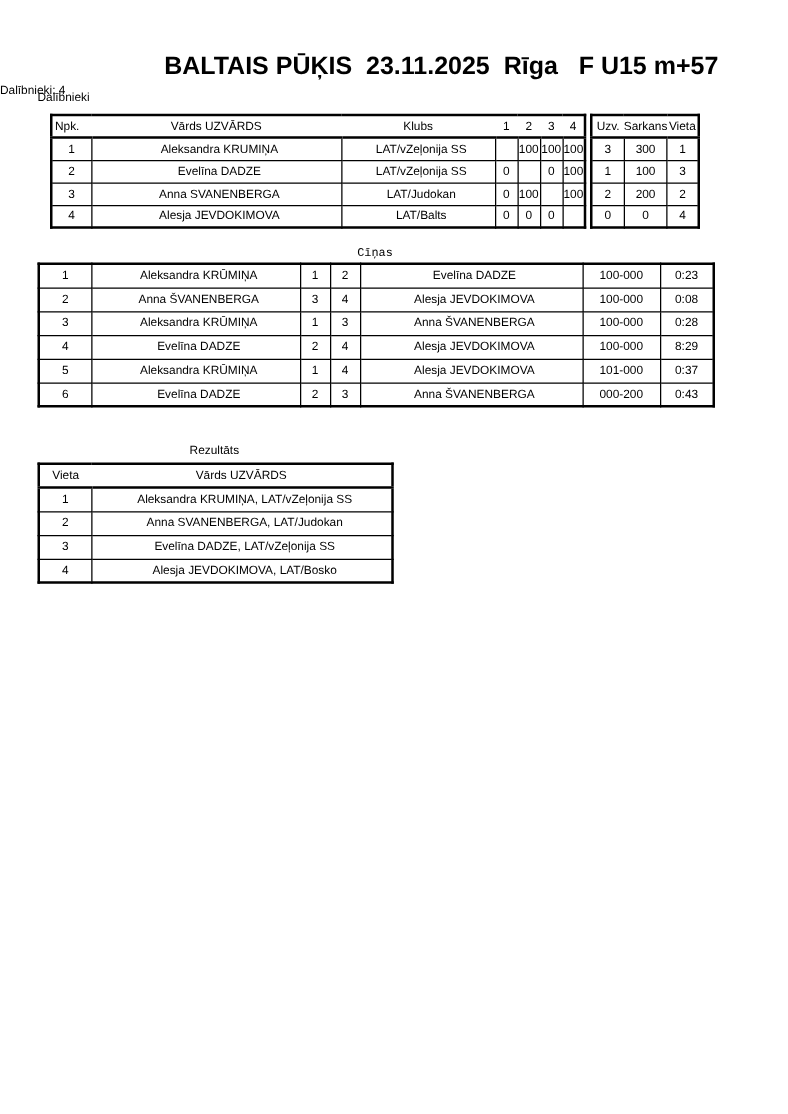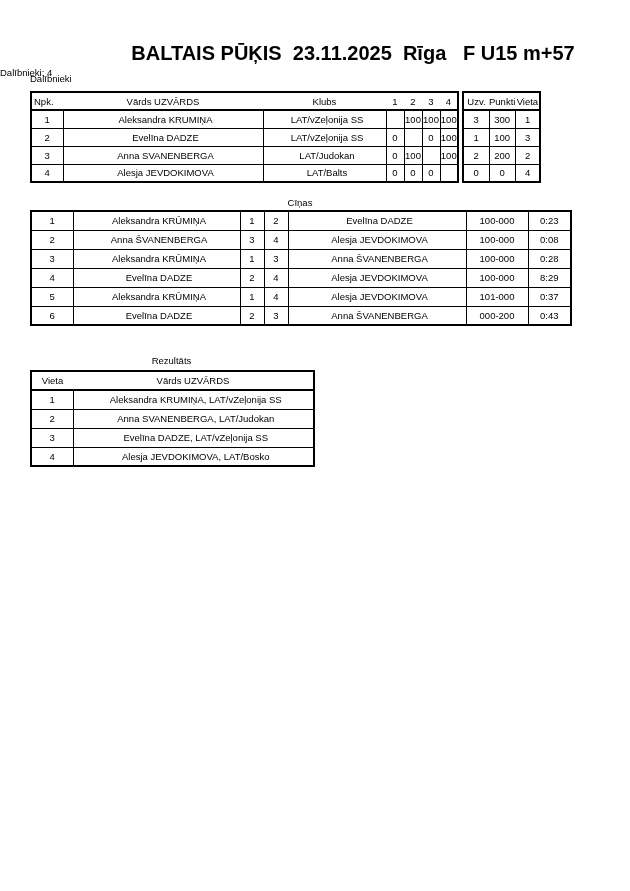--- a/index.html
+++ b/index.html
@@ -7,37 +7,37 @@
     width:630px; height:891px; background:#ffffff; position:relative;
     font-family:"Liberation Sans", sans-serif; color:#000;
   }
   .page-title {
     position:absolute; top:42px; left:0; width:630px;
     text-align:center; font-size:20px; font-weight:bold; white-space:pre;padding-left:38px;
   }
   .small { font-size:9.5px; }
   #dalibnieki-label { position:absolute; top:73px; left:30px; width:427px; text-align:left; }
   #dalibnieki-count { position:absolute; top:67px; left:0; width:600px; text-align:left; }
-  #cinas-label { position:absolute; top:197px; left:30px; width:540px; text-align:center; }
+  #cinas-label { position:absolute; top:197px; left:30px; width:540px; text-align:center;font-family:Liberation Mono, monospace; }
   #rezultats-label { position:absolute; top:355px; left:30px; width:283px; text-align:center; }
 
   table {
     border-collapse:collapse; table-layout:fixed;
     font-size:9.5px; border:2px solid #000;
   }
   td, th {
     border:1px solid #000; padding:0; margin:0;
     text-align:center; vertical-align:middle; font-weight:normal;
     white-space:nowrap; overflow:hidden;
   }
   th { border-left:none; border-right:none; border-bottom:2px solid #000; }
   .cell-left { text-align:center; padding-left:5px; }
   .hdr-left { text-align:left; padding-left:2px; }
 
-  #participants-wrap { position:absolute; top:91px; left:30px; display:flex; gap:3px; align-items:flex-start; }
+  #participants-wrap { position:absolute; top:91px; left:40px; display:flex; gap:3px; align-items:flex-start; }
   #participants-main tr, #participants-extra tr { height:18px; }
   #fights-table { position:absolute; top:210px; left:30px; }
   #fights-table tr { height:19px; }
   #results-table { position:absolute; top:370px; left:30px; }
   #results-table tr { height:19px; }
 </style>
 </head>
 <body>
 
 <div class="page-title">BALTAIS PŪĶIS  23.11.2025  Rīga   F U15 m+57</div>
@@ -107,21 +107,21 @@
 
   <table id="participants-extra">
     <colgroup>
         <col style="width:26px">
         <col style="width:26px">
         <col style="width:25px">
       </colgroup>
     <tbody>
         <tr>
       <th>Uzv.</th>
-      <th>Punkti</th>
+      <th>Sarkans</th>
       <th>Vieta</th>
     </tr>
     <tr>
       <td>3</td>
       <td>300</td>
       <td>1</td>
     </tr>
     <tr>
       <td>1</td>
       <td>100</td>

